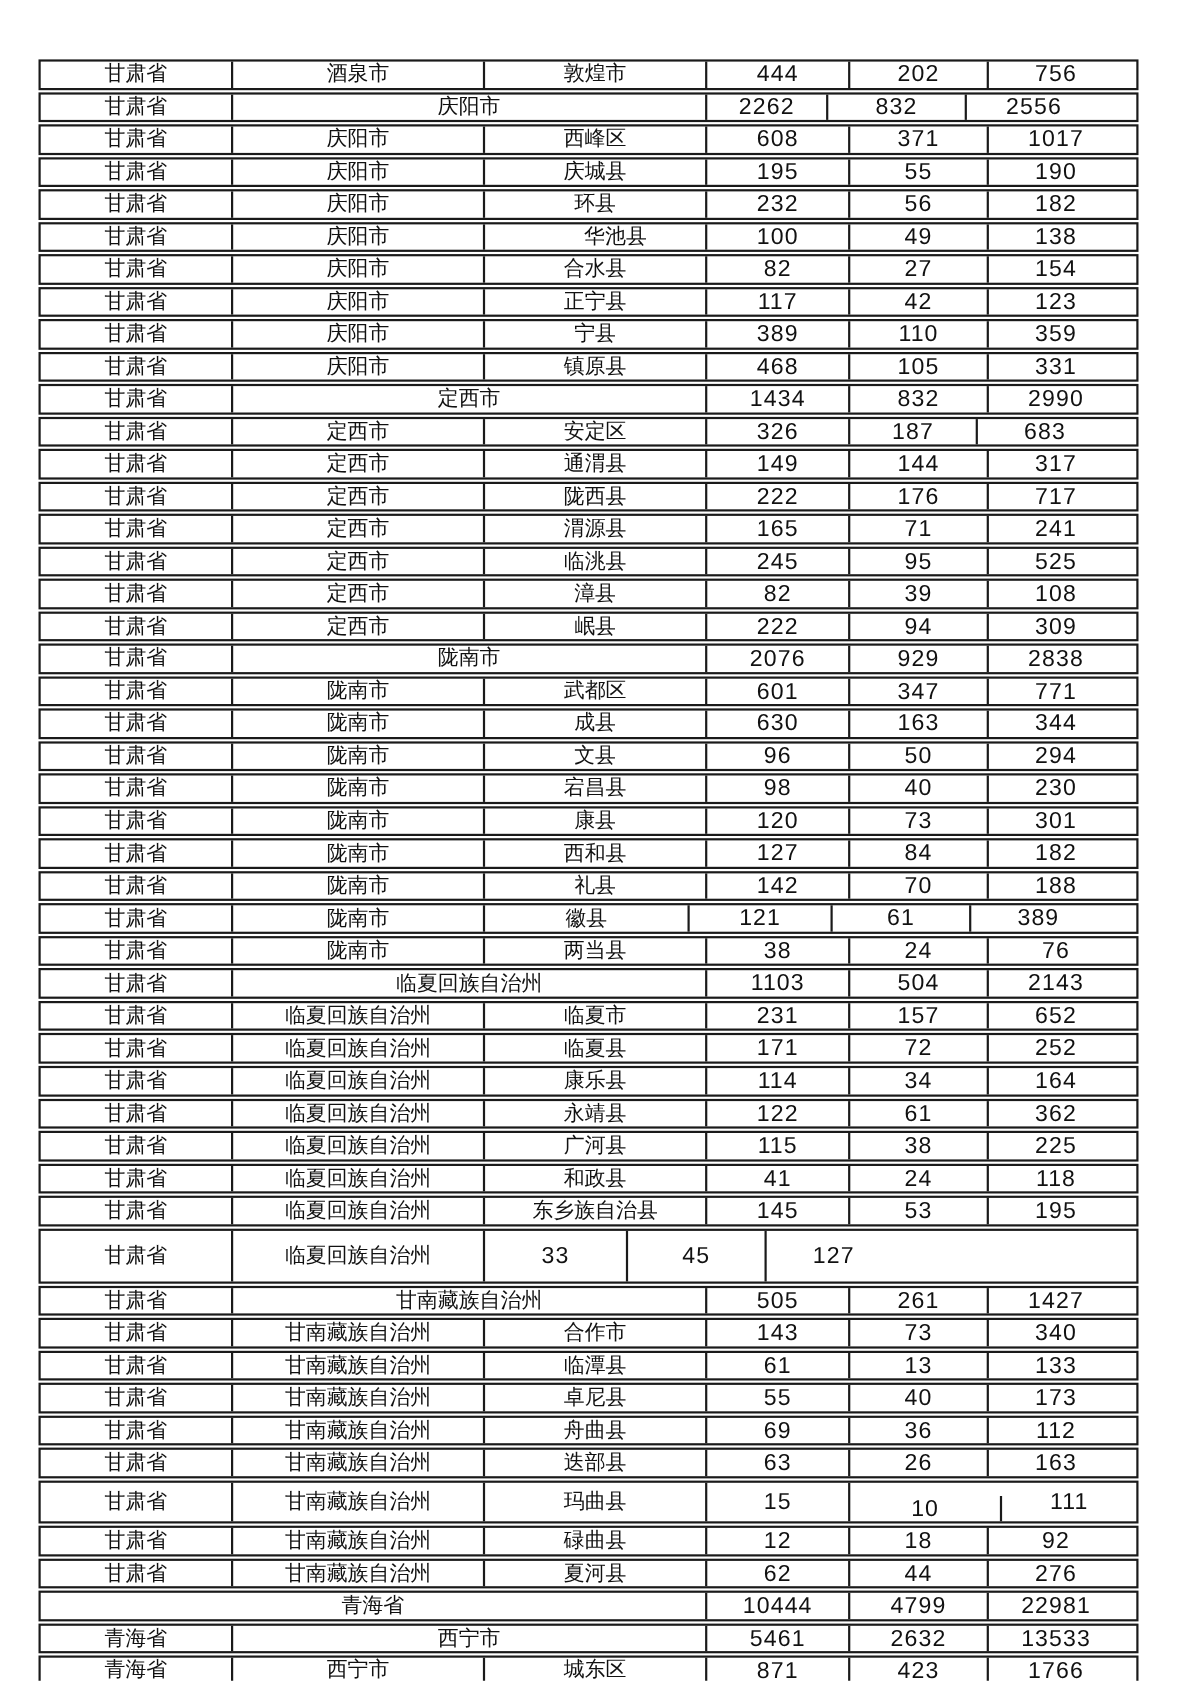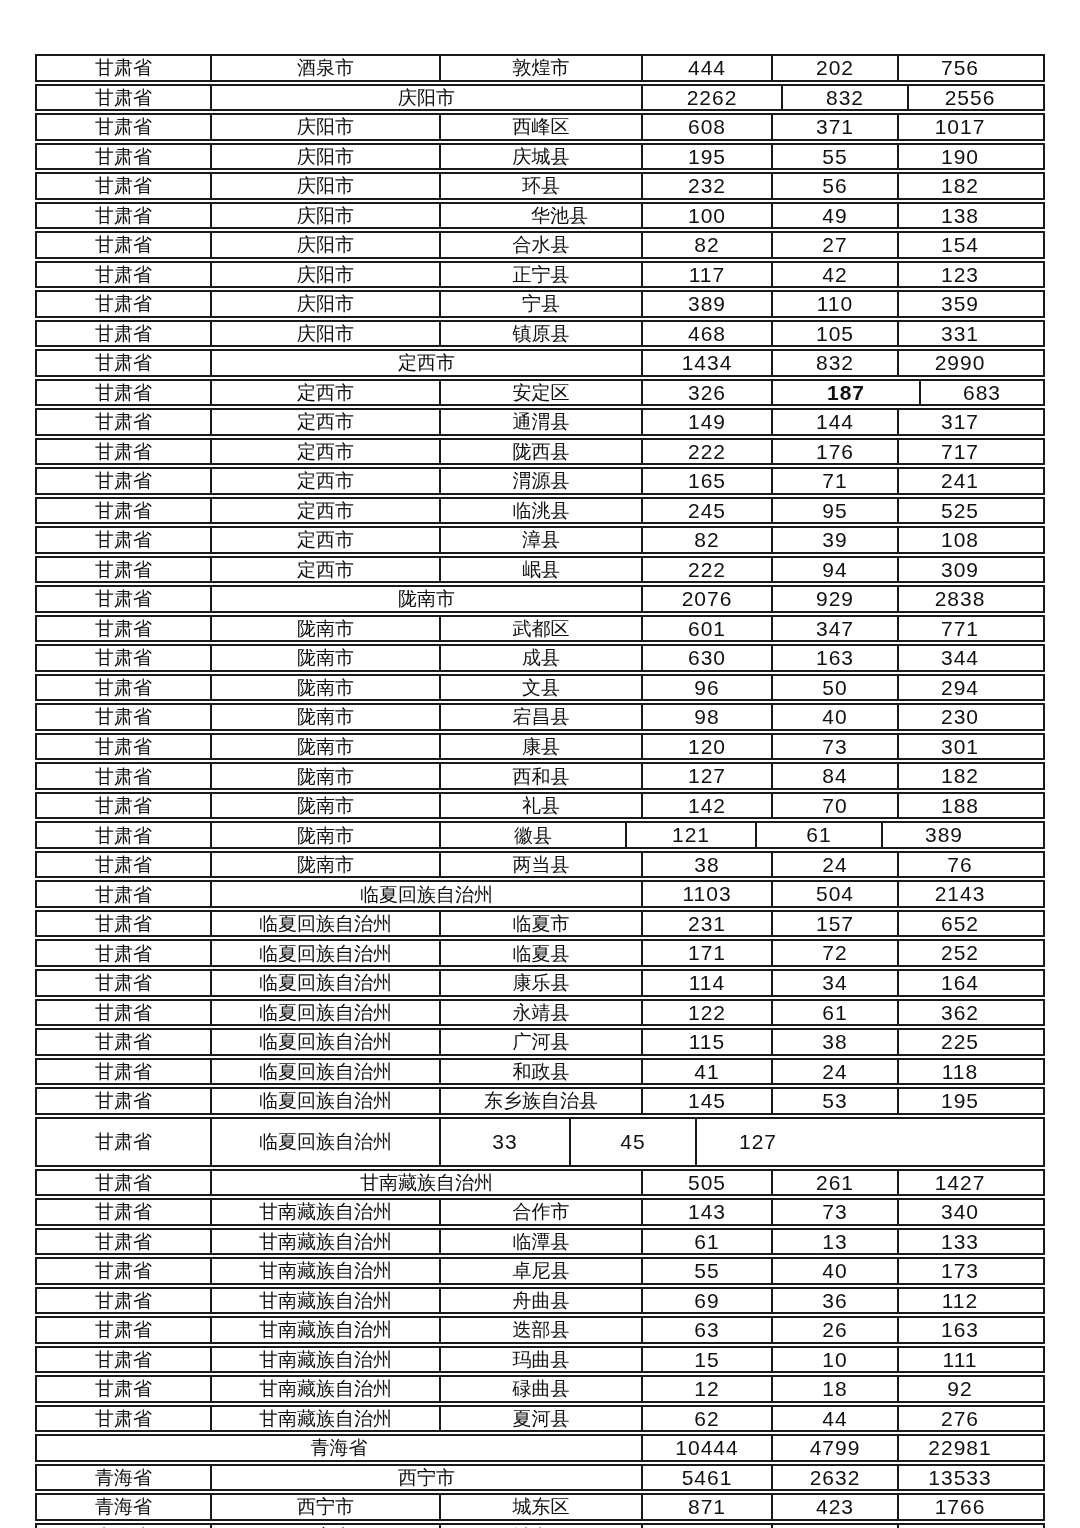--- a/index.html
+++ b/index.html
@@ -65,21 +65,21 @@
         <div class="tcell" style="width: 175px;">甘肃省</div>
         <div class="tcell" style="width: 229px;">酒泉市</div>
         <div class="tcell" style="width: 202px;">敦煌市</div>
         <div class="tcell num" style="width: 130px;">444</div>
         <div class="tcell num" style="width: 126px;">202</div>
         <div class="tcell num" style="width: 122px;">756</div>
       </div>
       <div class="trow">
         <div class="tcell" style="width: 175px;">甘肃省</div>
         <div class="tcell" style="width: 431px;">庆阳市</div>
-        <div class="tcell num" style="width: 140px;">2262</div>
+        <div class="tcell num" style="width: 110px;">2262</div>
         <div class="tcell num" style="width: 126px;">832</div>
         <div class="tcell num" style="width: 122px;">2556</div>
       </div>
       <div class="trow">
         <div class="tcell" style="width: 175px;">甘肃省</div>
         <div class="tcell" style="width: 229px;">庆阳市</div>
         <div class="tcell" style="width: 202px;">西峰区</div>
         <div class="tcell num" style="width: 130px;">608</div>
         <div class="tcell num" style="width: 126px;">371</div>
         <div class="tcell num" style="width: 122px;">1017</div>
@@ -145,21 +145,21 @@
         <div class="tcell" style="width: 431px;">定西市</div>
         <div class="tcell num" style="width: 130px;">1434</div>
         <div class="tcell num" style="width: 126px;">832</div>
         <div class="tcell num" style="width: 122px;">2990</div>
       </div>
       <div class="trow">
         <div class="tcell" style="width: 175px;">甘肃省</div>
         <div class="tcell" style="width: 229px;">定西市</div>
         <div class="tcell" style="width: 202px;">安定区</div>
         <div class="tcell num" style="width: 130px;">326</div>
-        <div class="tcell num" style="width: 148px; font-weight: bold;">187</div>
+        <div class="tcell num" style="width: 116px;">187</div>
         <div class="tcell num" style="width: 122px;">683</div>
       </div>
       <div class="trow">
         <div class="tcell" style="width: 175px;">甘肃省</div>
         <div class="tcell" style="width: 229px;">定西市</div>
         <div class="tcell" style="width: 202px;">通渭县</div>
         <div class="tcell num" style="width: 130px;">149</div>
         <div class="tcell num" style="width: 126px;">144</div>
         <div class="tcell num" style="width: 122px;">317</div>
       </div>
@@ -397,21 +397,21 @@
         <div class="tcell" style="width: 202px;">迭部县</div>
         <div class="tcell num" style="width: 130px;">63</div>
         <div class="tcell num" style="width: 126px;">26</div>
         <div class="tcell num" style="width: 122px;">163</div>
       </div>
       <div class="trow">
         <div class="tcell" style="width: 175px;">甘肃省</div>
         <div class="tcell" style="width: 229px;">甘南藏族自治州</div>
         <div class="tcell" style="width: 202px;">玛曲县</div>
         <div class="tcell num" style="width: 130px;">15</div>
-        <div class="tcell num" style="width: 126px;">10</div>
+        <div class="tcell num" style="width: 138px; margin-top: 12px;">10</div>
         <div class="tcell num" style="width: 122px;">111</div>
       </div>
       <div class="trow">
         <div class="tcell" style="width: 175px;">甘肃省</div>
         <div class="tcell" style="width: 229px;">甘南藏族自治州</div>
         <div class="tcell" style="width: 202px;">碌曲县</div>
         <div class="tcell num" style="width: 130px;">12</div>
         <div class="tcell num" style="width: 126px;">18</div>
         <div class="tcell num" style="width: 122px;">92</div>
       </div>

